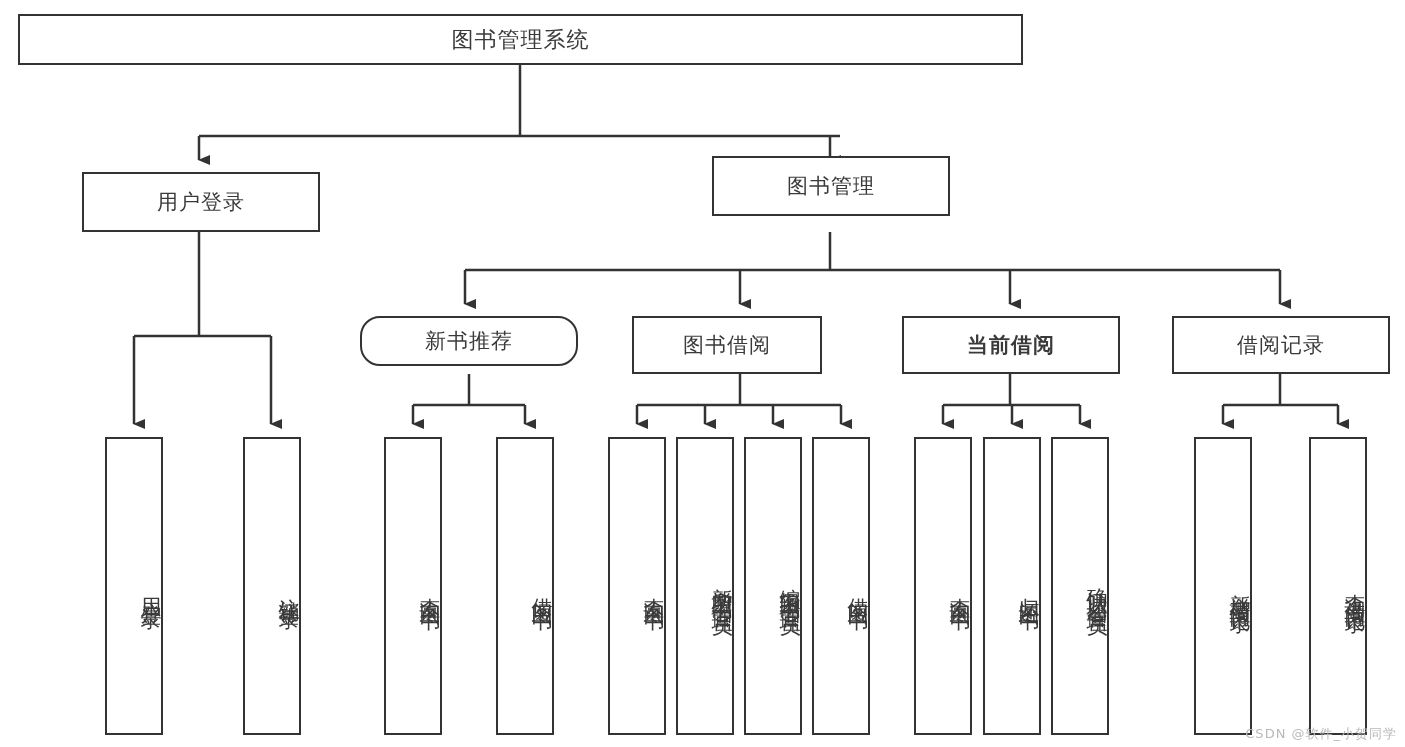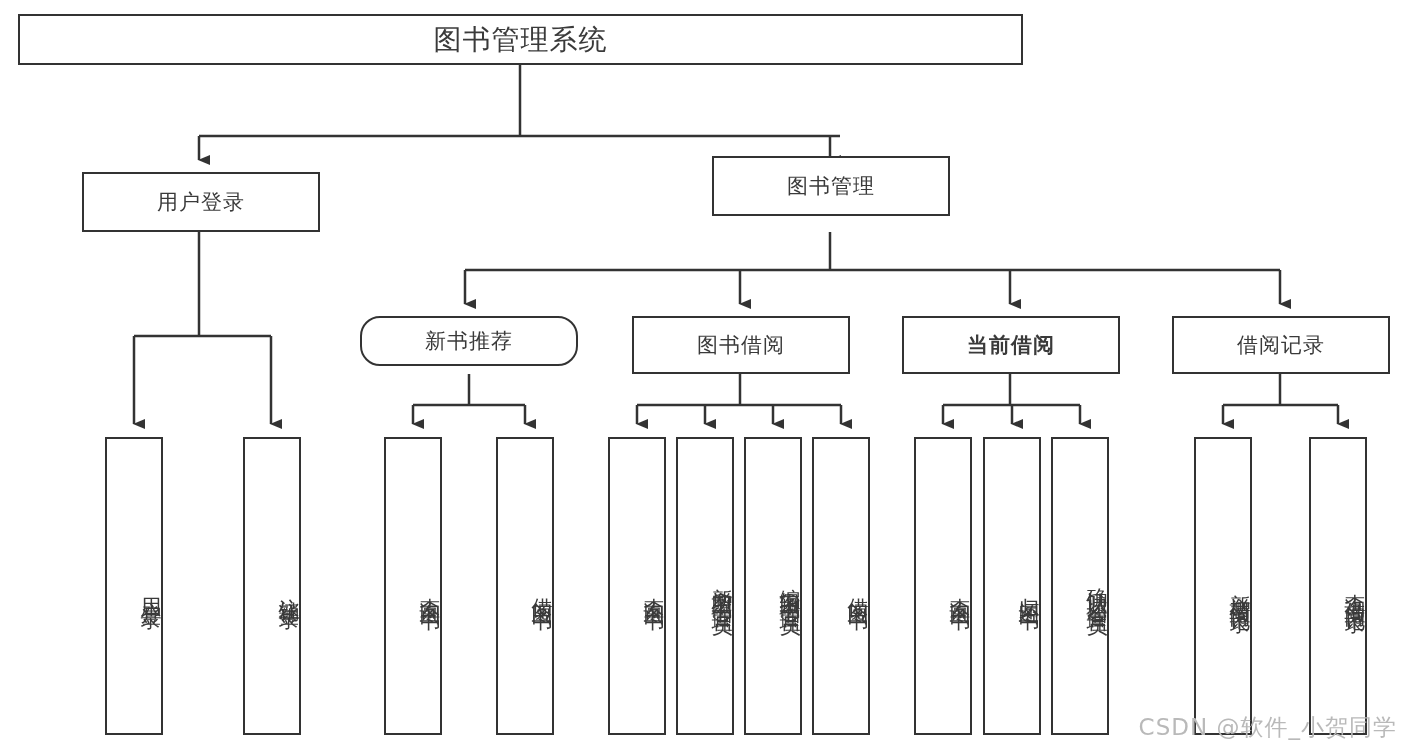--- a/index.html
+++ b/index.html
@@ -14,36 +14,36 @@
     box-sizing:border-box;
     border:2.5px solid #333333;
     background:#ffffff;
     display:flex;align-items:center;justify-content:center;
     color:#3a3a3a;
   }
   .node.h{
     font-size:21px;
     letter-spacing:1px;
   }
-  .node.root{font-size:28px;}
+  .node.root{font-size:22px;}
   .node.v{
     font-size:21px;
     writing-mode:vertical-rl;
     text-orientation:upright;
     letter-spacing:4px;
     line-height:1;
     padding-top:6px;
     align-items:flex-start;
     justify-content:center;
   }
   .node.v span{display:block;}
   .wm{
     position:absolute;
     right:8px;bottom:4px;
-    font-size:23px;
+    font-size:13px;
     color:#b9b9b9;
     letter-spacing:1px;
     white-space:nowrap;
     pointer-events:none;
     margin-left:34px;
   }
 </style>
 </head>
 <body>
 
@@ -106,21 +106,21 @@
   <div class="node h" style="left:82px;top:172px;width:238px;height:60px;">
     <span>用户登录</span>
   </div>
   <div class="node h" style="left:712px;top:156px;width:238px;height:60px;">
     <span>图书管理</span>
   </div>
 
   <div class="node h" style="left:360px;top:316px;width:218px;height:50px;border-radius:20px;">
     <span>新书推荐</span>
   </div>
-  <div class="node h" style="left:632px;top:316px;width:218px;height:58px;">
+  <div class="node h" style="left:632px;top:316px;width:190px;height:58px;">
     <span>图书借阅</span>
   </div>
   <div class="node h" style="left:902px;top:316px;width:218px;height:58px;font-weight:bold;">
     <span>当前借阅</span>
   </div>
   <div class="node h" style="left:1172px;top:316px;width:218px;height:58px;font-family:Liberation Serif, serif;">
     <span>借阅记录</span>
   </div>
 
   <div class="node v" style="left:105px;top:437px;width:58px;height:298px;">

